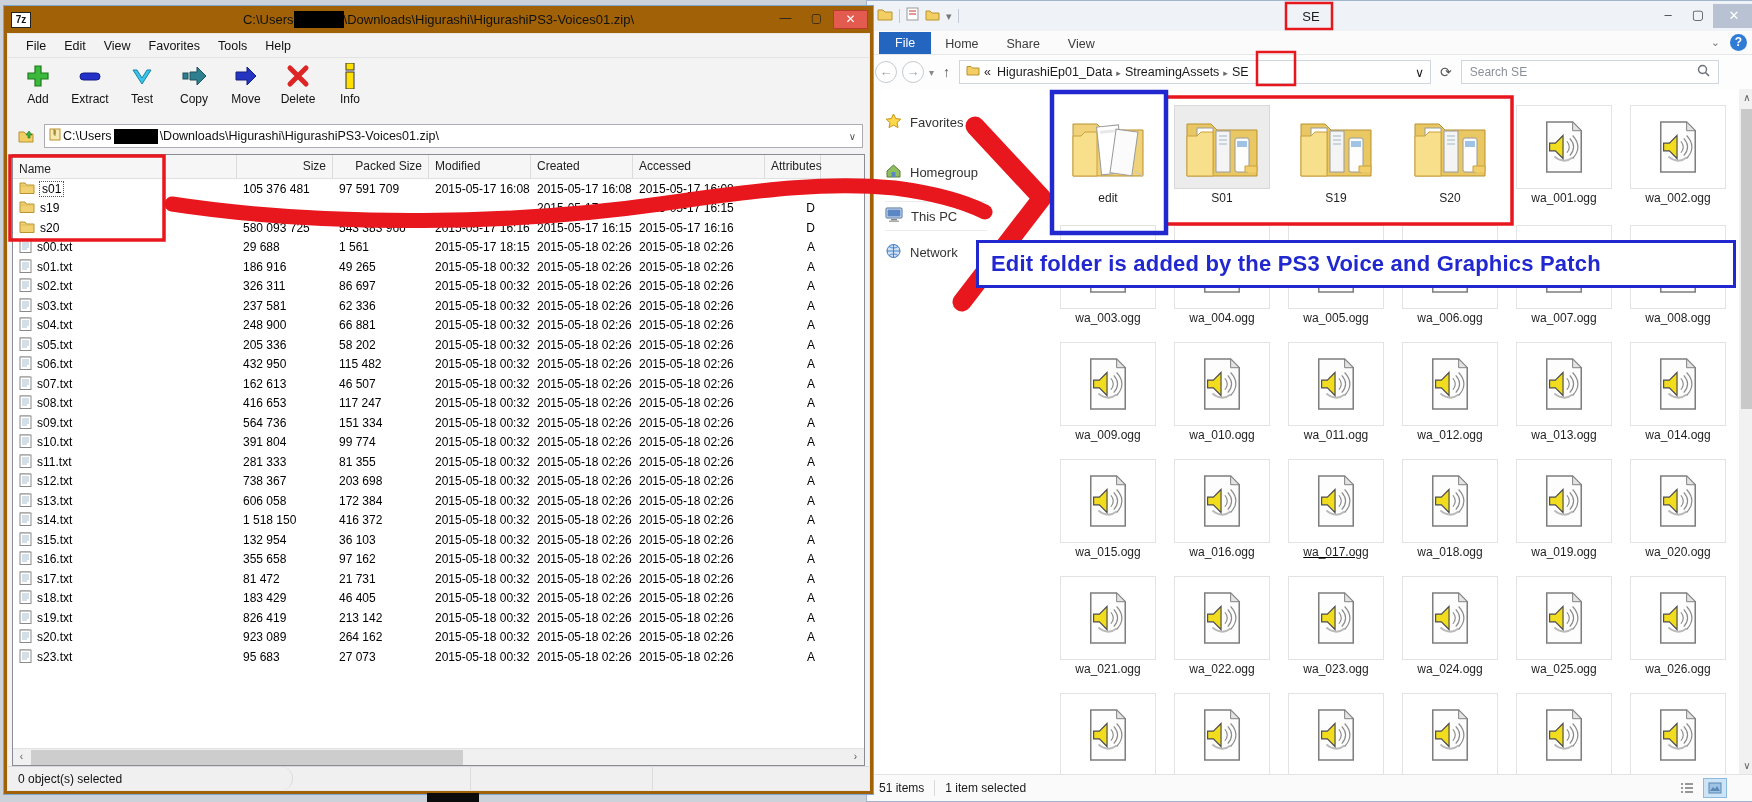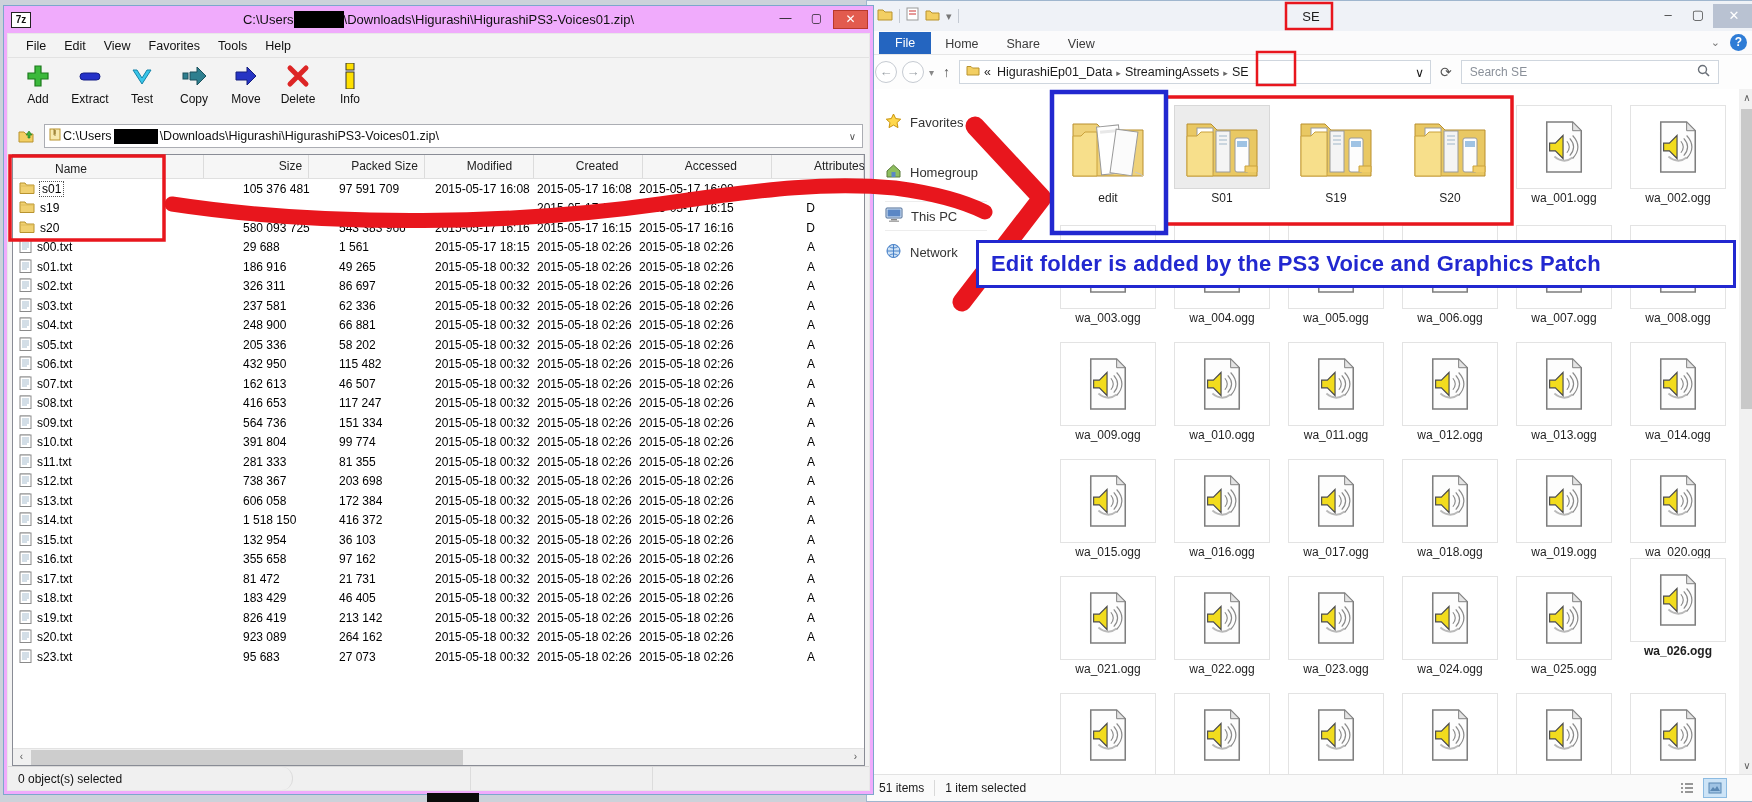--- a/index.html
+++ b/index.html
@@ -46,21 +46,21 @@
   .sbex { position:absolute; right:0; top:0; bottom:0; width:16px; background:#f1f1f1; }
   .sbex .thumb { position:absolute; left:2px; right:2px; top:20px; height:300px; background:#c9c9c9; }
   .sbex .arr { position:absolute; left:0; right:0; text-align:center; color:#606060; font-size:10px; }
   .statusex { height:27px; border-top:1px solid #e3e3e3; background:#fafafa; display:flex; align-items:center; padding:0 12px; gap:10px; font-size:12px; color:#1a1a1a; flex:none; position:relative; }
   .statusex .vsep { width:1px; height:16px; background:#d9d9d9; }
   .viewtoggles { position:absolute; right:28px; display:flex; gap:4px; }
   .vt { width:24px; height:20px; border:1px solid transparent; display:flex; align-items:center; justify-content:center; }
   .vt.active { background:#cde4f7; border-color:#8cbbe2; }
 
   
-  #sevenzip { position:absolute; left:3px; top:5px; width:871px; height:790px; background:#f0abfc; border:1px solid #7da7cc; padding:0 3px 3px 3px; z-index:2; display:flex; flex-direction:column; }
+  #sevenzip { position:absolute; left:3px; top:5px; width:871px; height:790px; background:#a16207; border:1px solid #7da7cc; padding:0 3px 3px 3px; z-index:2; display:flex; flex-direction:column; }
   .tb7z { height:27px; display:flex; align-items:center; position:relative; flex:none; }
   .logo7z { width:20px; height:16px; background:#fff; border:1px solid #222; font-size:10px; font-weight:bold; text-align:center; line-height:14px; margin-left:4px; color:#111; }
   .title7z { position:absolute; left:0; right:0; text-align:center; font-size:13px; color:#111; display:flex; justify-content:center; align-items:center; gap:0; }
   .redact { display:inline-block; width:50px; height:17px; background:#000; vertical-align:middle; }
   .ctrl7z { position:absolute; right:2px; display:flex; gap:2px; align-items:center; }
   .c7 { width:29px; height:19px; text-align:center; line-height:17px; font-size:12px; color:#222; }
   .c7.close { width:35px; background:#e25b4e; color:#fff; border:1px solid #b8382c; font-weight:bold; }
   .client7z { flex:1; background:#f3f3f3; border:1px solid #e8e8e8; display:flex; flex-direction:column; }
   .menu7z { height:24px; display:flex; align-items:center; padding-left:10px; gap:2px; font-size:12.5px; color:#111; border-bottom:1px solid #e2e2e2; flex:none; }
   .menu7z span { padding:2px 8px; }
@@ -68,21 +68,21 @@
   .tool { width:48px; display:flex; flex-direction:column; align-items:center; gap:2px; font-size:12px; color:#111; }
   .tool .ticon { width:28px; height:28px; display:flex; align-items:center; justify-content:center; }
   .addr7z { height:32px; display:flex; align-items:center; padding:0 6px; gap:6px; flex:none; }
   .rootbtn { width:24px; height:22px; display:flex; align-items:center; justify-content:center; }
   .addrinput { flex:1; height:24px; background:#fff; border:1px solid #abadb3; display:flex; align-items:center; padding:0 4px; font-size:12.5px; color:#111; gap:2px; }
   .addrinput .flex { flex:1; }
   .addrinput .ddchev { color:#555; font-size:10px; padding-right:2px; }
   .addr7z .redact { height:15px; width:44px; }
   .list7z { flex:1; margin:2px 4px 0 4px; background:#fff; border:1px solid #898c95; position:relative; overflow:hidden; }
   .hdr7z { display:flex; height:24px; background:#f6f6f6; border-bottom:1px solid #e0e0e0; font-size:12px; color:#222; }
-  .hc { border-right:1px solid #dcdcdc; padding:4px 6px 0 6px; white-space:nowrap;margin-left:36px; }
+  .hc { border-right:1px solid #dcdcdc; padding:4px 6px 0 6px; white-space:nowrap; }
   .hc.r { text-align:right; }
   .rows7z { position:absolute; top:24px; left:0; right:0; }
   .szrow { display:flex; height:19.5px; align-items:center; font-size:12px; color:#000; }
   .cell { padding:0 6px; white-space:nowrap; overflow:hidden; }
   .cname { width:224px; display:flex; align-items:center; gap:5px; }
   .csize { width:96px; text-align:left; }
   .cpack { width:96px; text-align:left; }
   .cdate { width:102px; }
   .cacc  { width:132px; }
   .cattr { width:56px; text-align:right; }
@@ -471,21 +471,21 @@
                 <path d="M6 2 h27 l9 9 v43 H6 Z" fill="#fdfdfd" stroke="#7e7e7e" stroke-width="1.6"></path>
                 <path d="M33 2 l9 9 h-9 Z" fill="#e4e4e4" stroke="#7e7e7e"></path>
                 <path d="M14 38 q10 8 19 1" stroke="#b9b9b9" stroke-width="2" fill="none"></path>
                 <polygon points="9,24 15,24 23,16 23,40 15,32 9,32" fill="#f2dc1e" stroke="#4a4a4a" stroke-width="1.2"></polygon>
                 <path d="M27 22 q5 6 0 12 M30 19 q8 9 0 18 M33 16 q11 12 0 24" stroke="#8a8a8a" fill="none" stroke-width="1.2"></path>
               </svg>
             </div>
     <div class="tilelabel">wa_016.ogg</div>
   </div>
 
-  <div class="tile" style="left: 228px; top: 370px;">
+  <div class="tile" style="left: 228px; top: 370px; text-decoration: underline;">
     <div class="tilebox">
               <svg width="46" height="54" viewBox="0 0 48 56">
                 <path d="M6 2 h27 l9 9 v43 H6 Z" fill="#fdfdfd" stroke="#7e7e7e" stroke-width="1.6"></path>
                 <path d="M33 2 l9 9 h-9 Z" fill="#e4e4e4" stroke="#7e7e7e"></path>
                 <path d="M14 38 q10 8 19 1" stroke="#b9b9b9" stroke-width="2" fill="none"></path>
                 <polygon points="9,24 15,24 23,16 23,40 15,32 9,32" fill="#f2dc1e" stroke="#4a4a4a" stroke-width="1.2"></polygon>
                 <path d="M27 22 q5 6 0 12 M30 19 q8 9 0 18 M33 16 q11 12 0 24" stroke="#8a8a8a" fill="none" stroke-width="1.2"></path>
               </svg>
             </div>
     <div class="tilelabel">wa_017.ogg</div>
@@ -588,21 +588,21 @@
                 <path d="M6 2 h27 l9 9 v43 H6 Z" fill="#fdfdfd" stroke="#7e7e7e" stroke-width="1.6"></path>
                 <path d="M33 2 l9 9 h-9 Z" fill="#e4e4e4" stroke="#7e7e7e"></path>
                 <path d="M14 38 q10 8 19 1" stroke="#b9b9b9" stroke-width="2" fill="none"></path>
                 <polygon points="9,24 15,24 23,16 23,40 15,32 9,32" fill="#f2dc1e" stroke="#4a4a4a" stroke-width="1.2"></polygon>
                 <path d="M27 22 q5 6 0 12 M30 19 q8 9 0 18 M33 16 q11 12 0 24" stroke="#8a8a8a" fill="none" stroke-width="1.2"></path>
               </svg>
             </div>
     <div class="tilelabel">wa_025.ogg</div>
   </div>
 
-  <div class="tile" style="left: 570px; top: 469px; font-weight: bold;">
+  <div class="tile" style="left: 570px; top: 487px;">
     <div class="tilebox">
               <svg width="46" height="54" viewBox="0 0 48 56">
                 <path d="M6 2 h27 l9 9 v43 H6 Z" fill="#fdfdfd" stroke="#7e7e7e" stroke-width="1.6"></path>
                 <path d="M33 2 l9 9 h-9 Z" fill="#e4e4e4" stroke="#7e7e7e"></path>
                 <path d="M14 38 q10 8 19 1" stroke="#b9b9b9" stroke-width="2" fill="none"></path>
                 <polygon points="9,24 15,24 23,16 23,40 15,32 9,32" fill="#f2dc1e" stroke="#4a4a4a" stroke-width="1.2"></polygon>
                 <path d="M27 22 q5 6 0 12 M30 19 q8 9 0 18 M33 16 q11 12 0 24" stroke="#8a8a8a" fill="none" stroke-width="1.2"></path>
               </svg>
             </div>
     <div class="tilelabel">wa_026.ogg</div>

